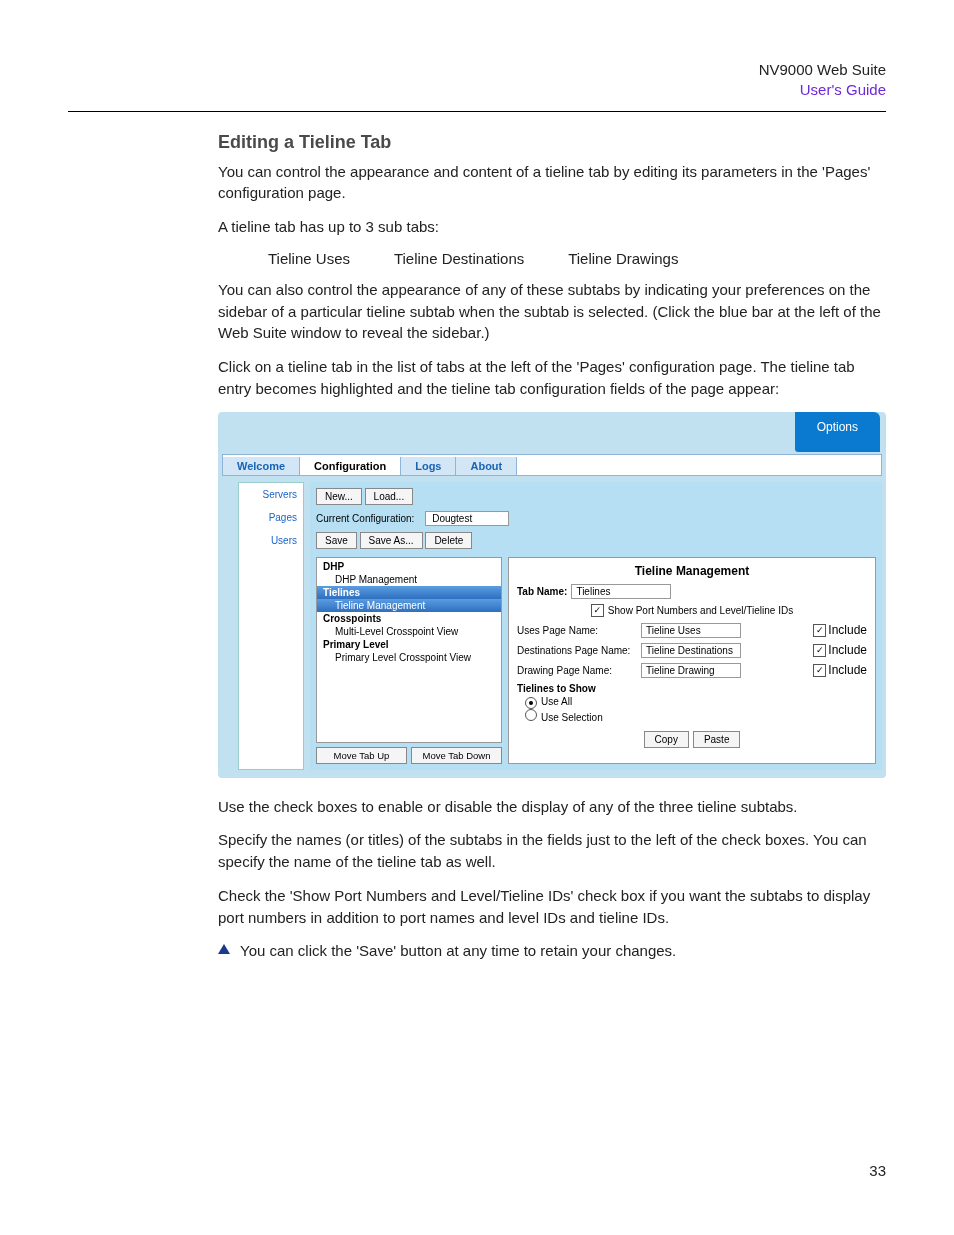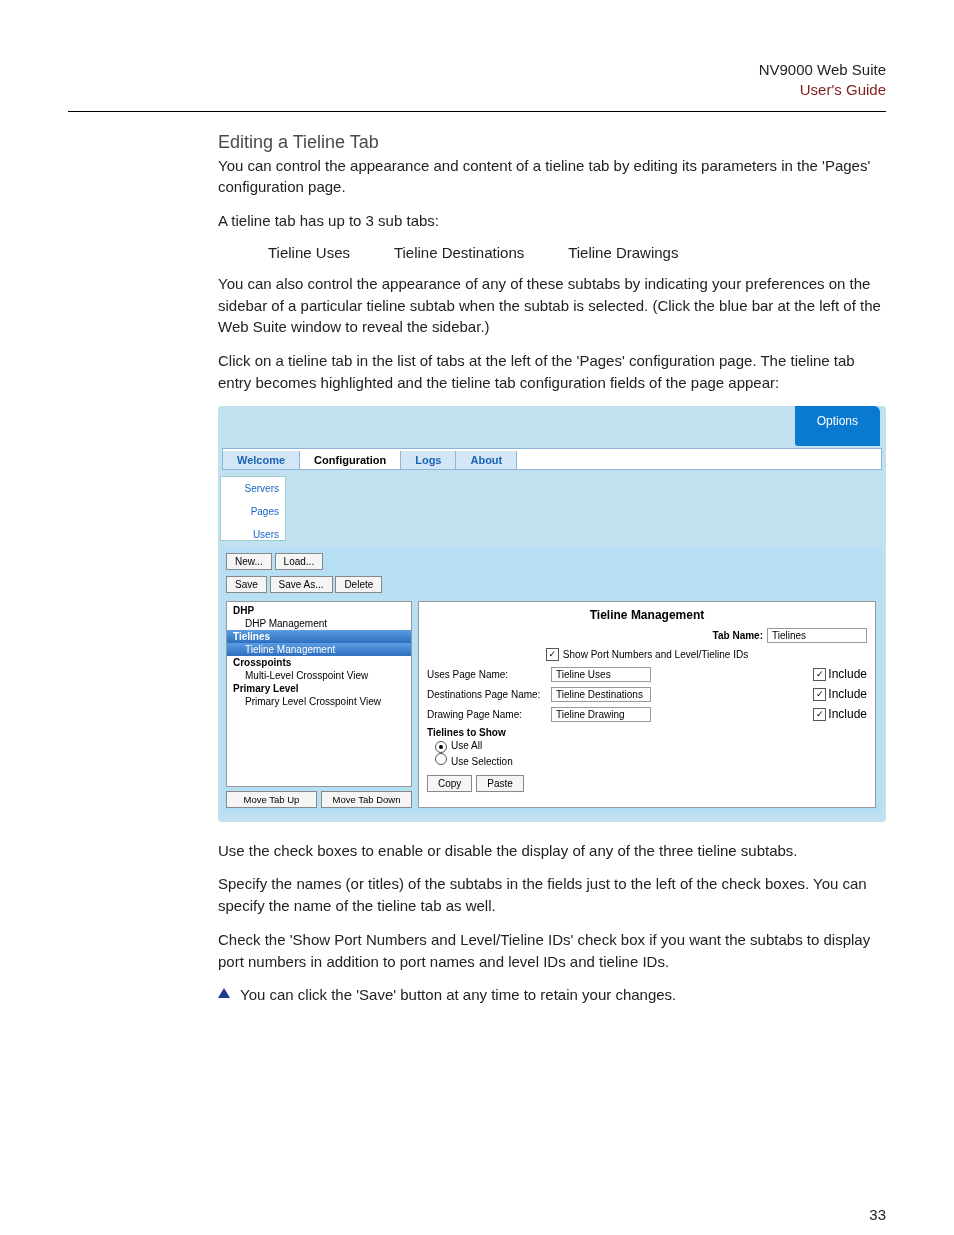--- a/index.html
+++ b/index.html
@@ -15,34 +15,34 @@
     padding: 60px 68px 60px 68px;
     width: 954px;
   }
   .header-block {
     text-align: right;
     font-size: 15px;
     line-height: 1.35;
     padding-bottom: 6px;
     margin-bottom: 4px;
   }
-  .header-block .line2 { color: #7f1d1d; }
+  .header-block .line2 { color: #6d28d9; }
   .hr {
     border: none;
     border-top: 1px solid #000;
     margin: 0 0 20px 0;
   }
   .content {
     margin-left: 150px;
   }
   h2.section {
     font-size: 18px;
-    font-weight: 400;
+    font-weight: 700;
     color: #4a4a4a;
-    margin: 0 0 2px 0;
+    margin: 0 0 8px 0;
   }
   p.body {
     font-size: 15px;
     line-height: 1.45;
     margin: 0 0 12px 0;
   }
   .indent-list {
     margin: 0 0 12px 50px;
     font-size: 15px;
   }
@@ -109,23 +109,22 @@
     background: #d3e6f6;
     border-right: 1px solid #8fb4d8;
     font-weight: bold;
   }
   .main-tab.active {
     background: #fff;
     color: #000;
   }
   .cols {
     display: flex;
-    padding: 6px 4px 8px 2px;
+    padding: 6px 4px 8px 20px;
     gap: 6px;
-    flex-direction: column;
   }
   .left-nav {
     width: 66px;
     background: #fff;
     border: 1px solid #9cc;
     display: flex;
     flex-direction: column;
     align-items: flex-end;
     padding-top: 6px;
     font-size: 10px;
@@ -216,21 +215,21 @@
     font-weight: bold;
     margin: 0 0 6px 0;
   }
   .formrow {
     display: flex;
     align-items: center;
     margin-bottom: 5px;
     gap: 4px;
   }
   .formrow .lab { width: 120px; text-align: left; }
-  .formrow.center { justify-content: flex-end; }
+  .formrow.center { justify-content: flex-start; }
   .formrow.center .lab { width: auto; font-weight: bold; text-align: right; }
   .txt {
     border: 1px solid #999;
     background: #fff;
     padding: 1px 4px;
     font-size: 10px;
     min-width: 90px;
   }
   .inc { display: flex; align-items: center; gap: 2px; margin-left: auto; font-size: 12px; }
   .cb {
@@ -256,21 +255,21 @@
   .radio.on::after {
     content: "";
     width: 4px; height: 4px;
     background: #000;
     border-radius: 50%;
   }
   .section-label { font-weight: bold; margin: 4px 0 2px 0; }
   .cp-row {
     display: flex;
     gap: 4px;
-    justify-content: flex-start;
+    justify-content: center;
     margin-top: 8px;
   }
   .cp-row .btn { padding: 2px 10px; }
   .show-row { display: flex; align-items: center; gap: 4px; justify-content: center; margin-bottom: 6px; }
 </style>
 </head>
 <body>
 
 <div class="page">
   <div class="header-block">
@@ -305,20 +304,24 @@
             <div>Servers</div>
             <div>Pages</div>
             <div>Users</div>
           </div>
           <div class="main-pane">
             <div class="row">
               <span class="btn">New...</span>
               <span class="btn">Load...</span>
             </div>
             <div class="row">
+              <span class="cfg-label">Current Configuration:</span>
+              <span class="cfg-val">Dougtest</span>
+            </div>
+            <div class="row">
               <span class="btn">Save</span>
               <span class="btn">Save As...</span>
               <span class="btn">Delete</span>
             </div>
 
             <div class="lower">
               <div class="colB">
                 <div class="tree">
                   <div class="bold">DHP</div>
                   <div class="item">DHP Management</div>

